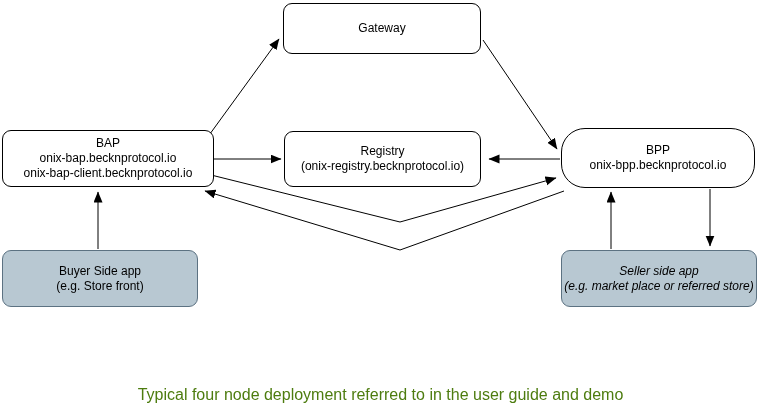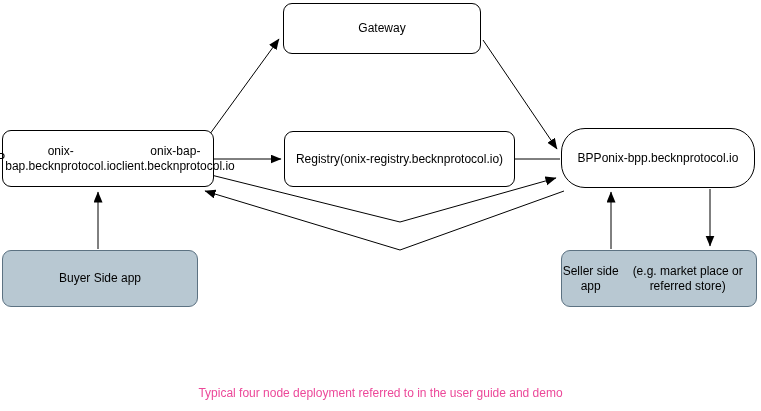--- a/index.html
+++ b/index.html
@@ -11,45 +11,45 @@
     overflow:hidden;
   }
   #edges{position:absolute;left:0;top:0;width:761px;height:411px;}
   .node{
     position:absolute;
     box-sizing:border-box;
     border:1px solid #000000;
     border-radius:9px;
     background:#ffffff;
     display:flex;
-    flex-direction:row;
+    flex-direction:column;
     align-items:center;
     justify-content:center;
     text-align:center;
     font-size:12px;
     line-height:15px;
     color:#000000;
   }
   .node.app{
     background:#b8c8d2;
     border:1px solid #5c7282;
   }
   #node-gateway{left:283px;top:3px;width:198px;height:51px;}
   #node-bap{left:2px;top:130px;width:212px;height:57px;}
-  #node-registry{left:284px;top:131px;width:231px;height:56px;}
+  #node-registry{left:284px;top:131px;width:197px;height:56px;}
   #node-bpp{left:561px;top:128px;width:194px;height:60px;border-radius:24px;}
   #node-buyer{left:2px;top:250px;width:196px;height:57px;align-items:center;}
-  #node-seller{left:561px;top:250px;width:196px;height:57px;}
+  #node-seller{left:561px;top:250px;width:196px;height:57px;font-style:italic;}
   .caption{
     position:absolute;
     left:0;top:386px;
     width:761px;
     text-align:center;
-    font-size:12px;
-    color:#ec4899;
+    font-size:16px;
+    color:#4d7c0f;
   }
 </style>
 </head>
 <body>
 
 <div id="canvas">
 
   <svg id="edges" viewBox="0 0 761 411" xmlns="http://www.w3.org/2000/svg">
     <defs>
       <marker id="arrow" markerWidth="12" markerHeight="10" refX="10.5" refY="4.5" orient="auto" markerUnits="userSpaceOnUse">
@@ -84,20 +84,21 @@
     <span>(onix-registry.becknprotocol.io)</span>
   </div>
 
   <div class="node" id="node-bpp">
     <span>BPP</span>
     <span>onix-bpp.becknprotocol.io</span>
   </div>
 
   <div class="node app" id="node-buyer">
     <span>Buyer Side app</span>
+    <span>(e.g. Store front)</span>
   </div>
 
   <div class="node app" id="node-seller">
     <span>Seller side app</span>
     <span>(e.g. market place or referred store)</span>
   </div>
 
   <div class="caption">Typical four node deployment referred to in the user guide and demo</div>
 
 </div>

